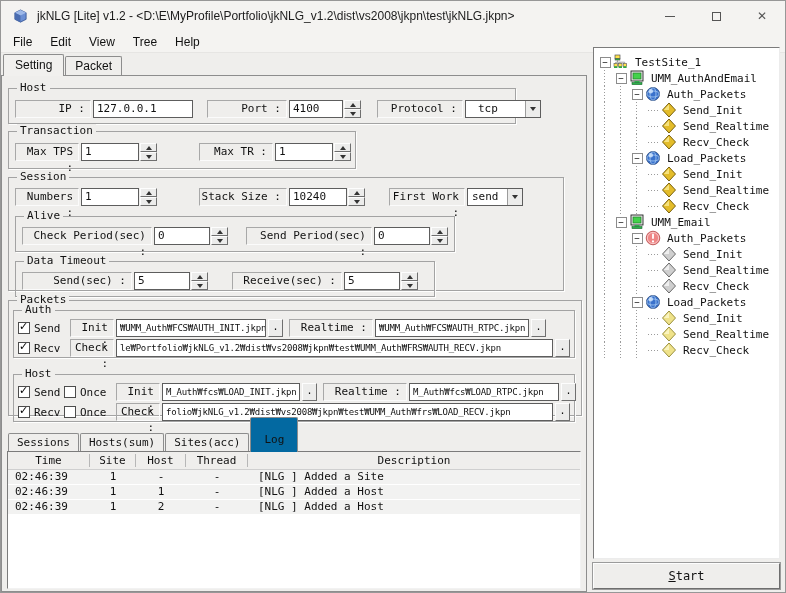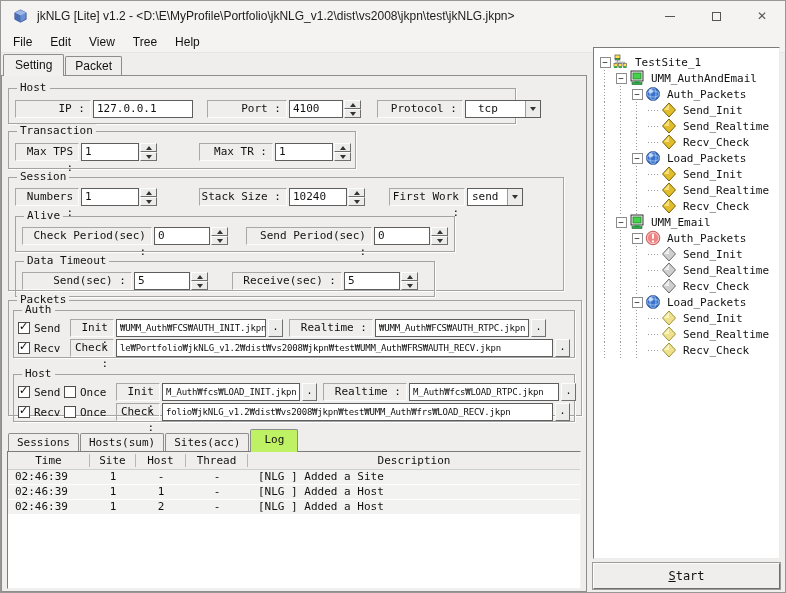--- a/index.html
+++ b/index.html
@@ -44,21 +44,21 @@
   .gap{flex:none;}
   .cbcell{display:flex;align-items:center;flex:none;}
   .cb{width:12px;height:12px;background:#fff;border:1px solid #4c4c4c;margin-right:4px;position:relative;flex:none;}
   .cb.checked::after{content:"✓";position:absolute;left:0;top:-3px;font:bold 11px "DejaVu Sans",sans-serif;color:#000;}
   .bbtn{width:15px;height:18px;background:#ececeb;border:1px solid;border-color:#fdfdfd #6f6f6f #6f6f6f #fdfdfd;
     text-align:center;line-height:13px;font-size:10px;margin-left:2px;flex:none;}
   .pktfield{font-size:9px;letter-spacing:-0.2px;}
   
   .btabs{display:flex;align-items:flex-end;height:23px;margin-top:12px;padding-left:2px;flex:none;}
   .btab{border:1px solid #8d8d8d;border-bottom:none;border-radius:2px 2px 0 0;background:#efeeec;padding:2px 8px;margin-right:1px;}
-  .btab.active{position:relative;z-index:3;padding:3px 13px 6px;margin-bottom:-1px;background:#bef264;}
+  .btab.active{position:relative;z-index:3;padding:15px 13px 6px;margin-bottom:-1px;background:#0369a1;}
   .logwrap{flex:1;margin:0 1px 1px 1px;background:#fff;border:1px solid;border-color:#7b7b7b #f2f2f2 #f2f2f2 #7b7b7b;
     display:flex;flex-direction:column;overflow:hidden;}
   .lrow{display:flex;flex:none;}
   .lhead{background:#efeeec;border-bottom:1px solid #cfcfcf;height:18px;align-items:center;}
   .lhead .lc{text-align:center;border-right:1px solid #b7b7b7;height:13px;line-height:13px;}
   .lhead .lc.c4{border-right:none;}
   .ldata{height:15px;line-height:14px;background:#f2f2f1;border-bottom:1px solid #fff;}
   .c0{width:82px;flex:none;}.c1{width:46px;flex:none;}.c2{width:50px;flex:none;}.c3{width:62px;flex:none;}.c4{flex:1;}
   .ldata .c0{padding-left:7px;}.ldata .c1,.ldata .c2,.ldata .c3{text-align:center;}.ldata .c4{padding-left:10px;}
   

